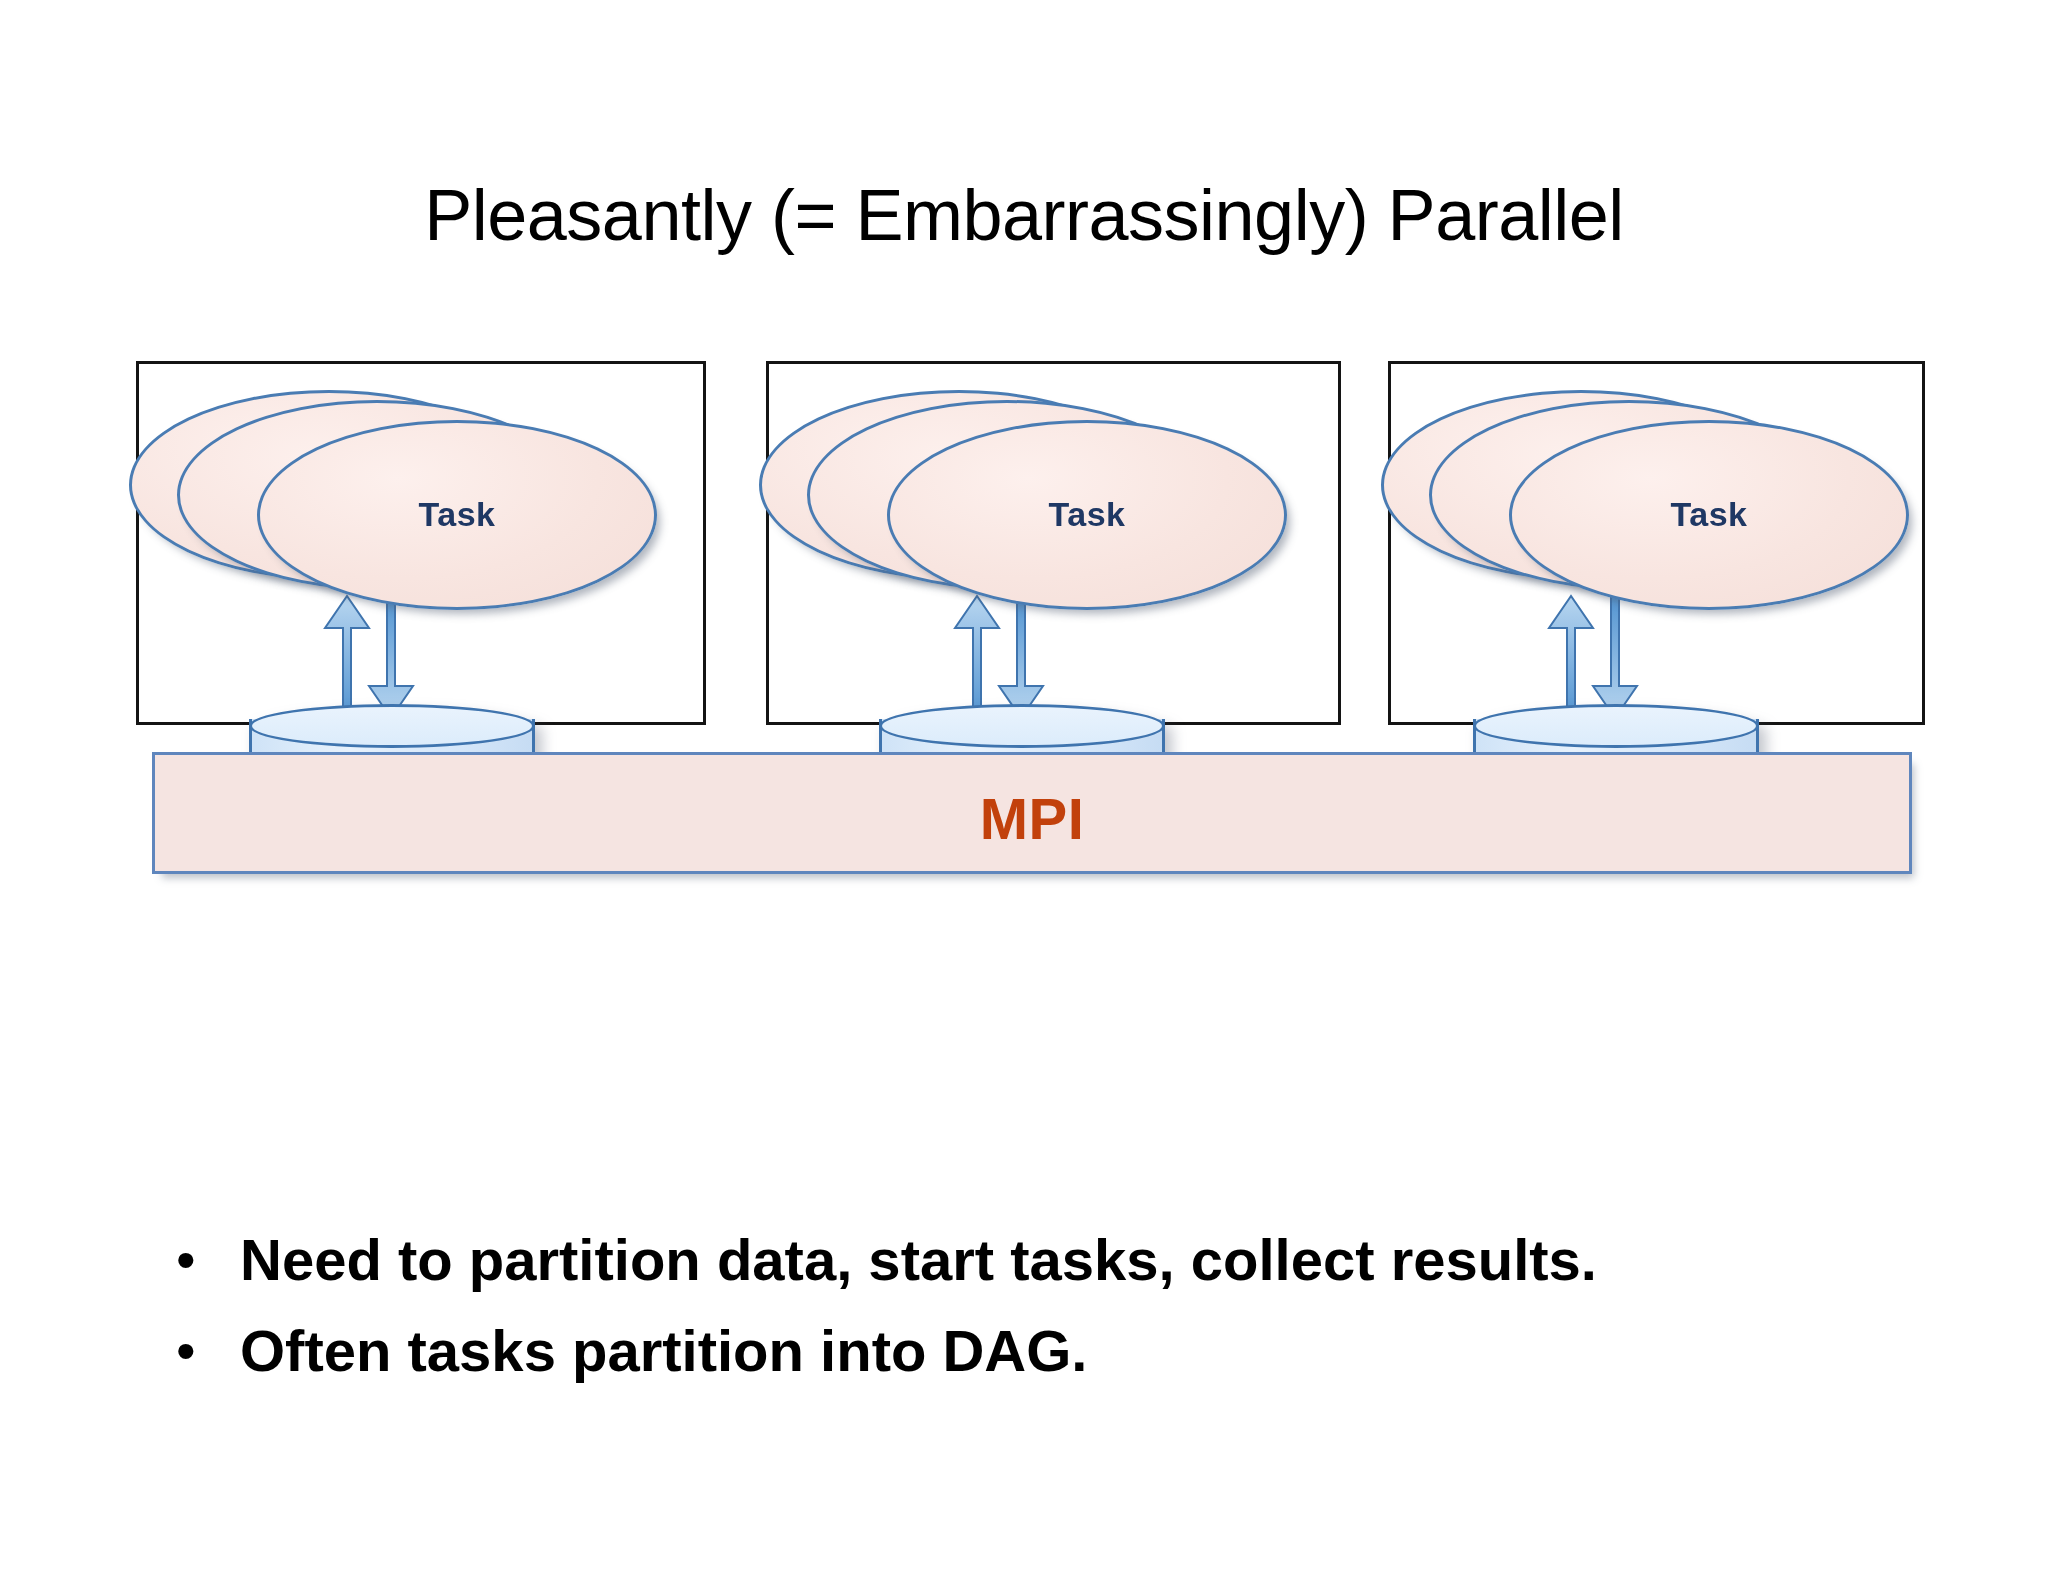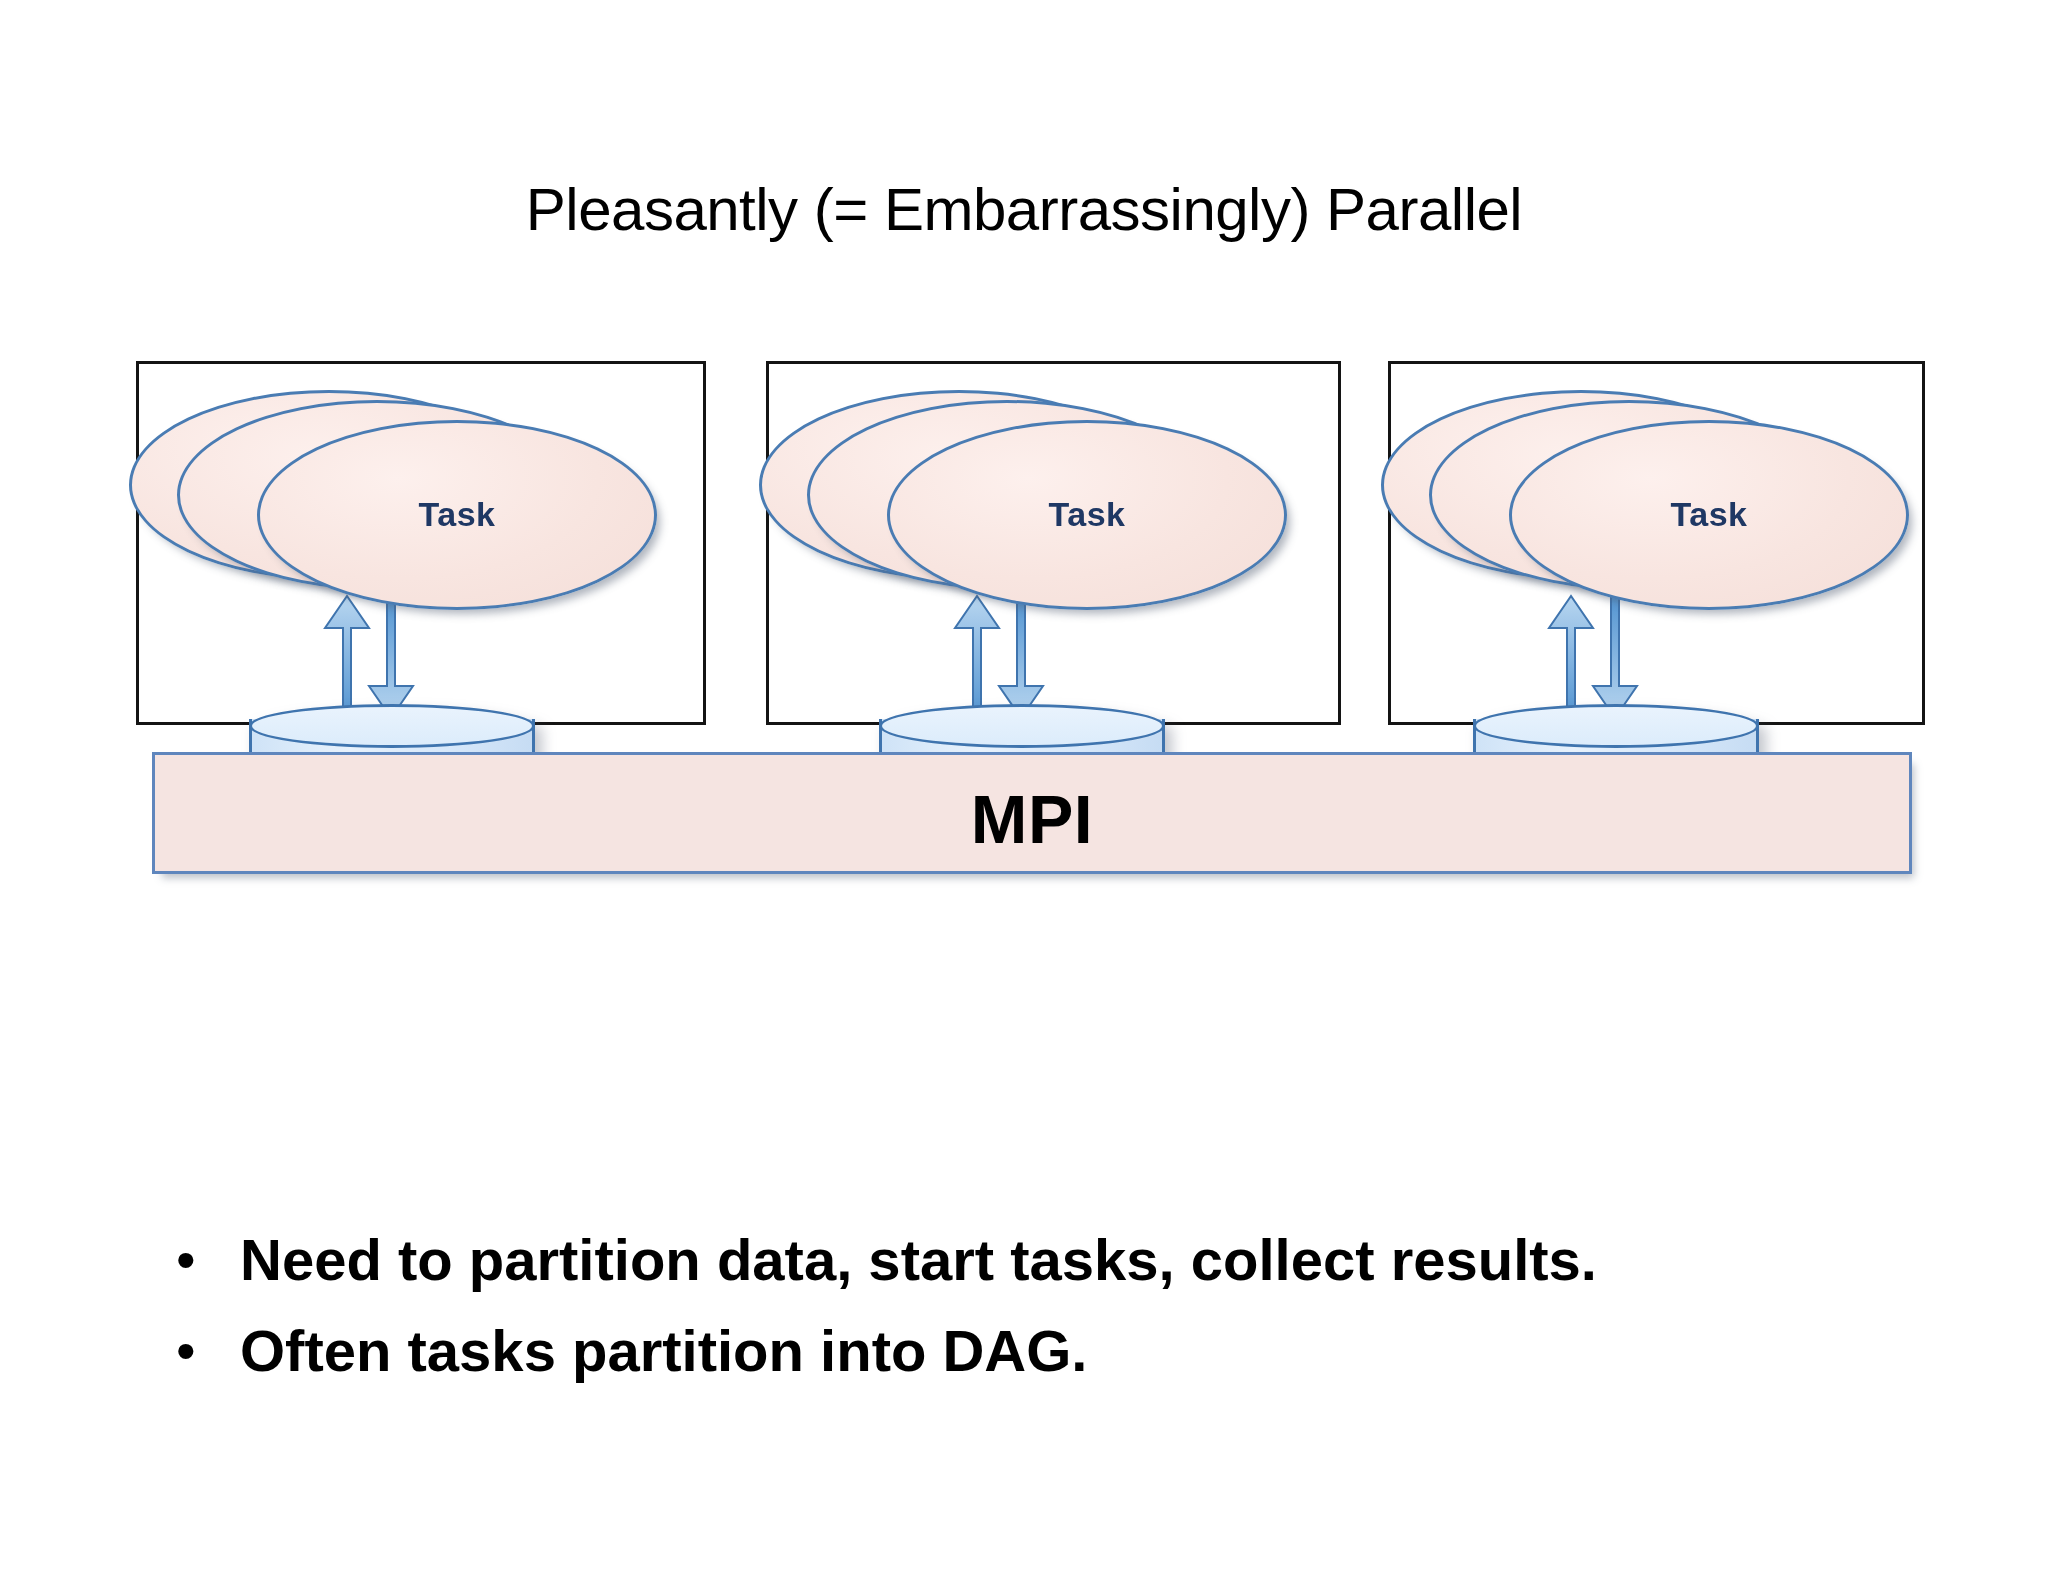--- a/index.html
+++ b/index.html
@@ -17,21 +17,21 @@
     color: #000000;
   }
 
   
   #slide-title {
     position: absolute;
     left: 0;
     top: 178px;
     width: 2048px;
     text-align: center;
-    font-size: 60px;
+    font-size: 72px;
     font-weight: 400;
     line-height: 1.05;
     letter-spacing: -0.5px;
     color: #000000;
     white-space: nowrap;
   }
 
   
   #panels {
     position: absolute;
@@ -163,23 +163,23 @@
     height: 122px;
     background: #f5e4e1;
     border: 3px solid #5f86bd;
     box-sizing: border-box;
     display: flex;
     align-items: center;
     justify-content: center;
     box-shadow: 6px 8px 8px -4px rgba(90, 100, 120, 0.40);
   }
   #mpi-label {
-    font-size: 68px;
+    font-size: 58px;
     font-weight: bold;
-    color: #000000;
+    color: #c2410c;
     letter-spacing: 0.5px;
     margin-top: 11px;
   }
 
   
   #bullets {
     position: absolute;
     left: 176px;
     top: 1228px;
     width: 1800px;

